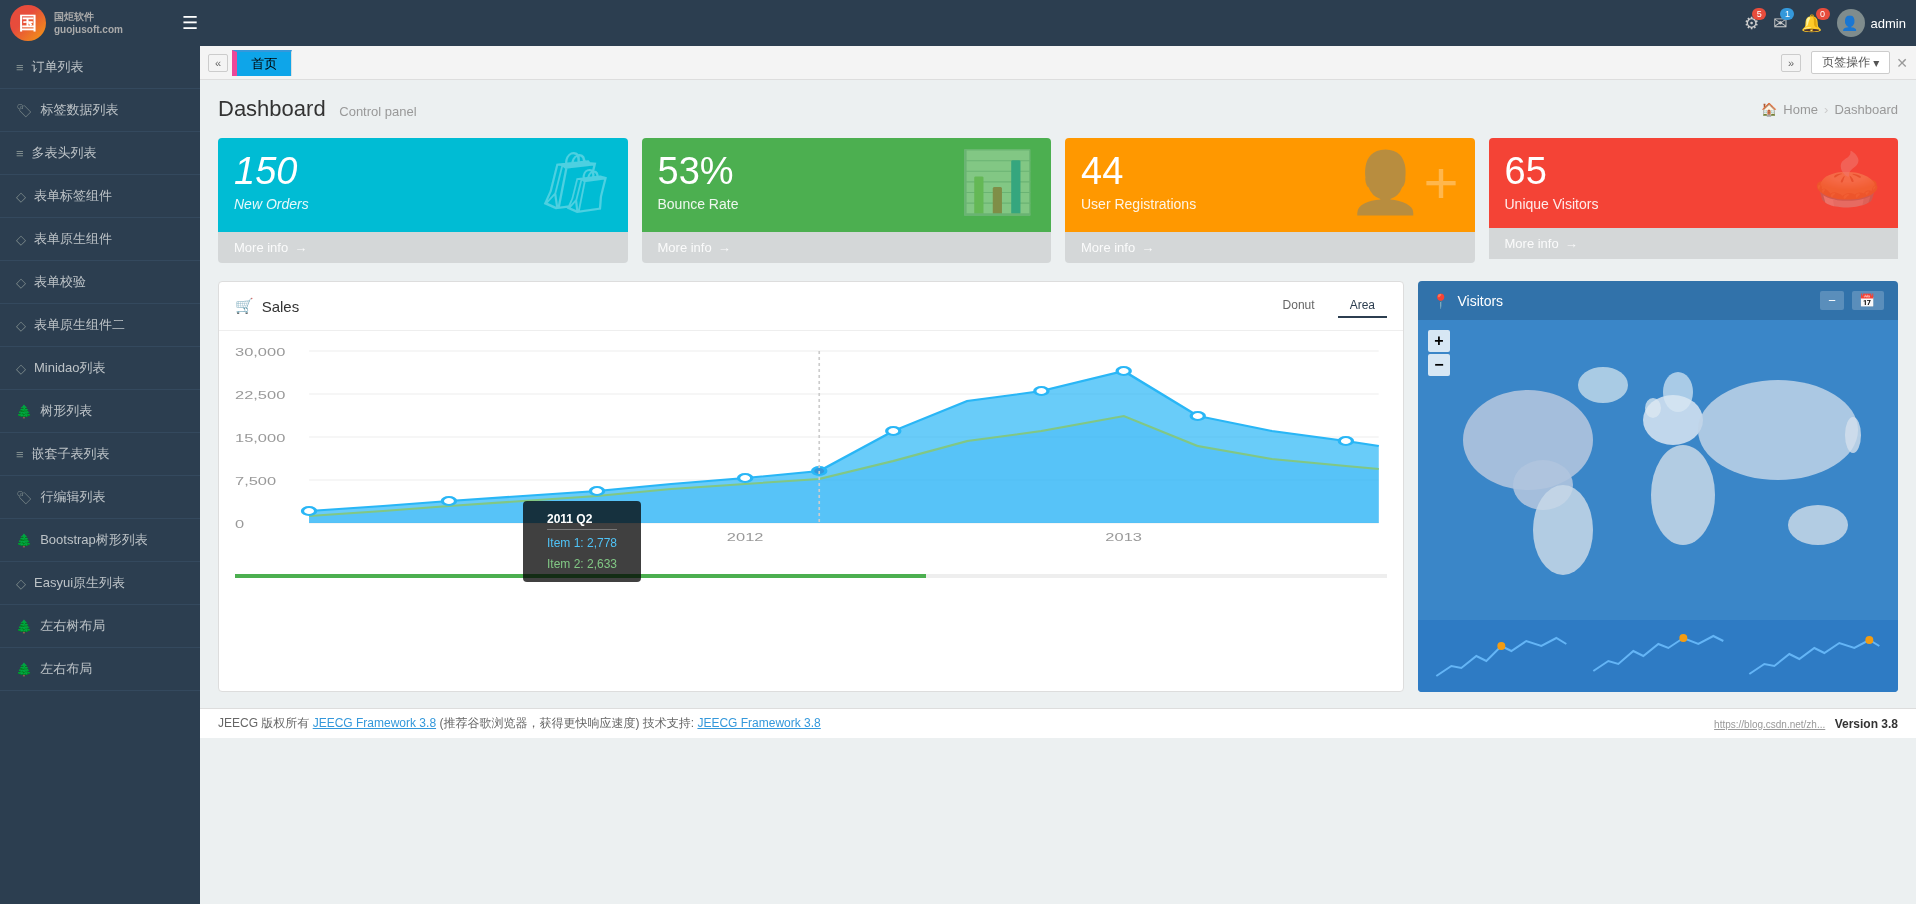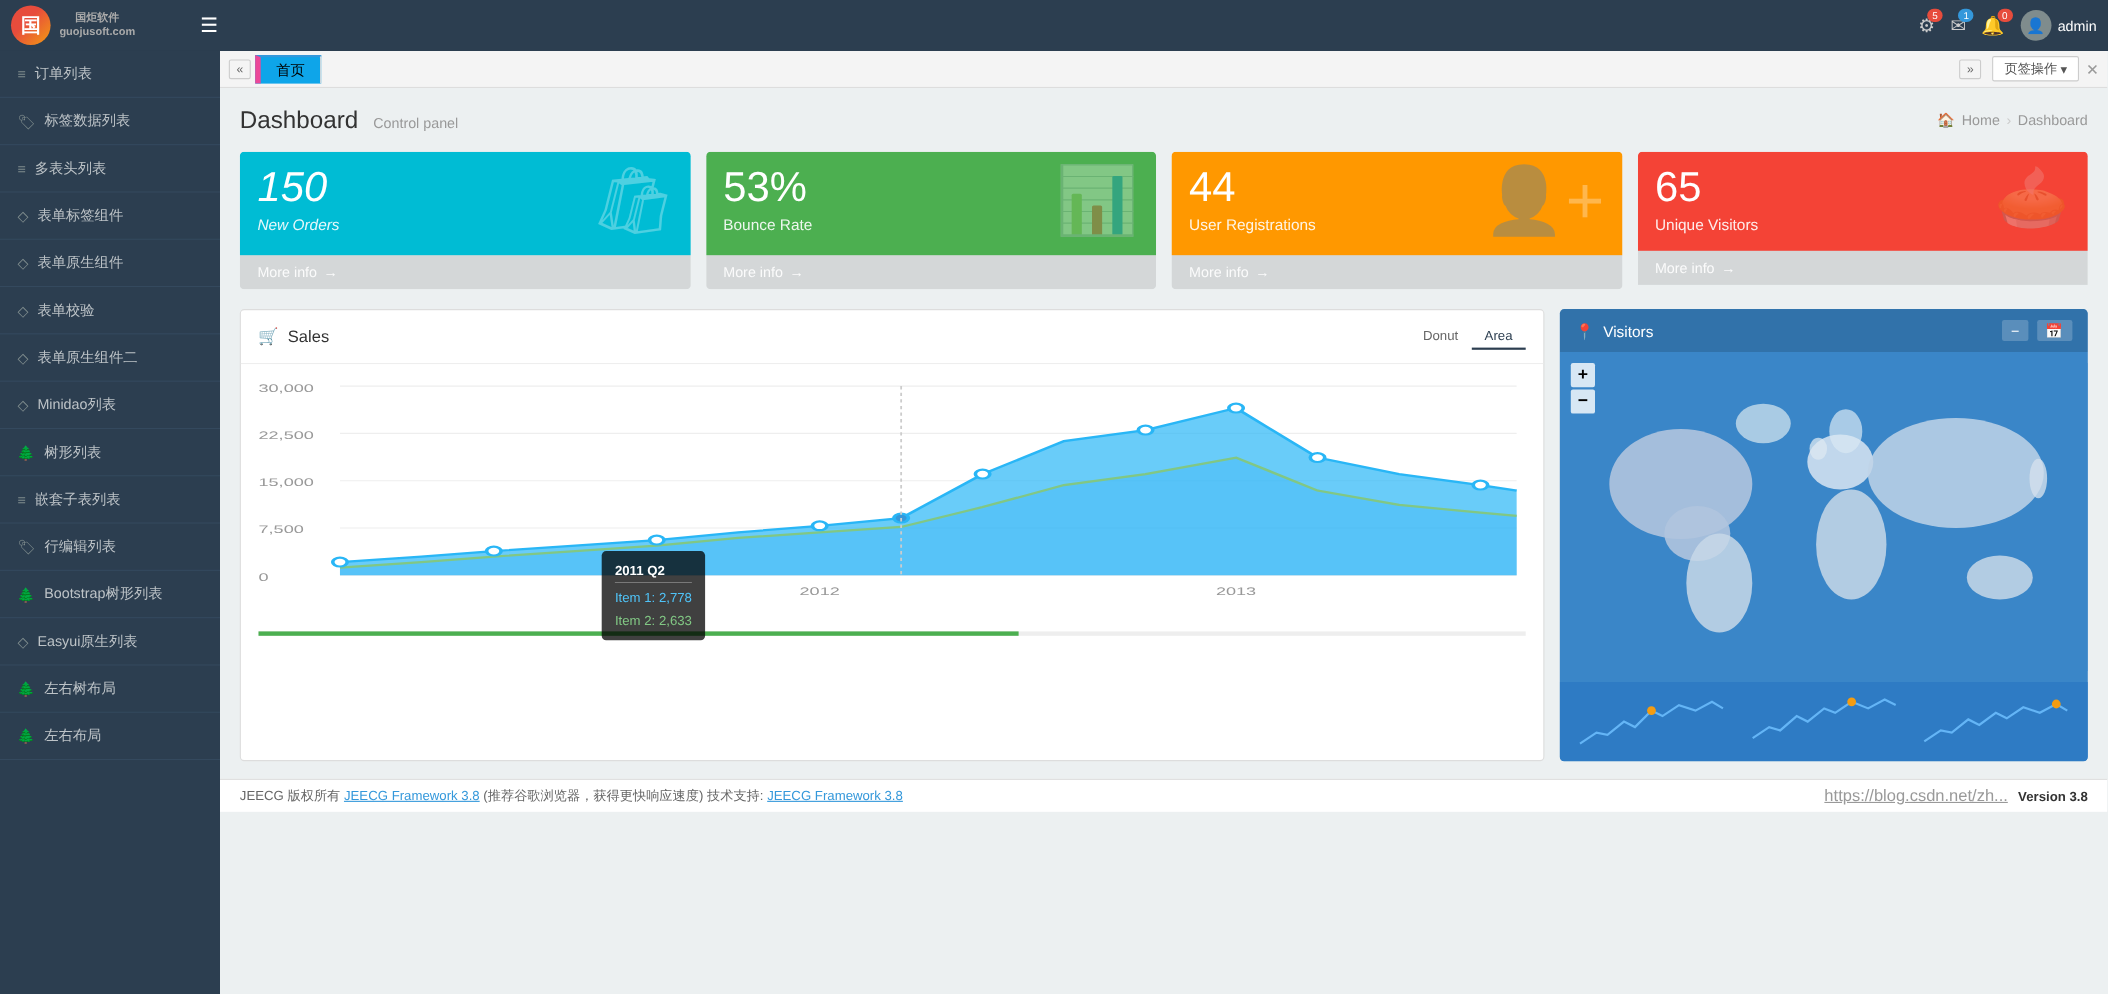--- a/index.html
+++ b/index.html
@@ -21,21 +21,21 @@
       font-size: 16px; font-weight: bold; color: #fff;
       flex-shrink: 0;
     }
     .logo-circle {
       width: 36px; height: 36px; border-radius: 50%;
       background: linear-gradient(135deg, #e74c3c 40%, #f39c12 100%);
       display: flex; align-items: center; justify-content: center;
       font-size: 18px; font-weight: bold; color: white;
     }
     .logo-text { font-size: 13px; line-height: 1.3; }
-    .logo-text span { display: block; font-size: 10px; color: #aaa; text-align: center; }
+    .logo-text span { display: block; font-size: 10px; color: #aaa; }
     .hamburger-btn {
       color: #fff; background: none; border: none; cursor: pointer; font-size: 18px; padding: 0 12px;
     }
     .nav-menu {
       display: flex; align-items: center; gap: 2px; flex: 1;
     }
     .nav-item {
       color: #ccc; padding: 0 14px; height: 46px; display: flex; align-items: center;
       cursor: pointer; font-size: 13px; white-space: nowrap;
     }
@@ -181,21 +181,21 @@
       background: #fff; border: 1px solid #ddd; border-radius: 4px;
     }
     .chart-header {
       padding: 12px 16px; display: flex; align-items: center; justify-content: space-between;
       border-bottom: 1px solid #eee;
     }
     .chart-title {
       font-size: 15px; font-weight: 500; color: #333; display: flex; align-items: center; gap: 8px;
     }
     .chart-tabs {
-      display: flex; align-items: center; gap: 0;
+      display: flex; align-items: center; gap: 11px;
     }
     .chart-tab {
       padding: 4px 12px; font-size: 12px; cursor: pointer; color: #666;
       border-bottom: 2px solid transparent;
     }
     .chart-tab.active { color: #2c3e50; border-bottom-color: #2c3e50; }
     .chart-body {
       padding: 10px 16px; position: relative;
     }
 
@@ -241,27 +241,27 @@
     
     .map-sparklines {
       background: #2e7bc4; padding: 6px 10px; display: flex; gap: 10px;
     }
 
     
     .chart-tooltip {
       position: absolute;
       background: rgba(0,0,0,0.75);
       color: #fff;
-      padding: 8px 12px;
+      padding: 8px 24px;
       border-radius: 4px;
       font-size: 12px;
       line-height: 1.7;
       pointer-events: none;
       z-index: 50;
-      left: 328px;
+      left: 304px;
       top: 170px;
     }
     .tooltip-title { font-weight: bold; border-bottom: 1px solid rgba(255,255,255,0.3); margin-bottom: 3px; }
     .tooltip-item1 { color: #4fc3f7; }
     .tooltip-item2 { color: #81c784; }
 
     
     .chart-progress {
       height: 4px; background: #eee; margin: 0 16px 10px;
     }
@@ -589,18 +589,18 @@
     </div>
 
     <div class="footer-bar">
       <div>
         <span>JEECG 版权所有</span>
         <a href="#">JEECG Framework 3.8</a>
         <span>(推荐谷歌浏览器，获得更快响应速度) 技术支持:</span>
         <a href="#">JEECG Framework 3.8</a>
       </div>
       <div>
-        <a href="#" style="color:#999;font-size:15px;">https://blog.csdn.net/zh...</a>
+        <a href="#" style="color:#999;font-size:10px;">https://blog.csdn.net/zh...</a>
         <span style="font-weight:bold;color:#333;margin-left:6px;">Version 3.8</span>
       </div>
     </div>
   </div>
 </div>
 
 </body></html>

